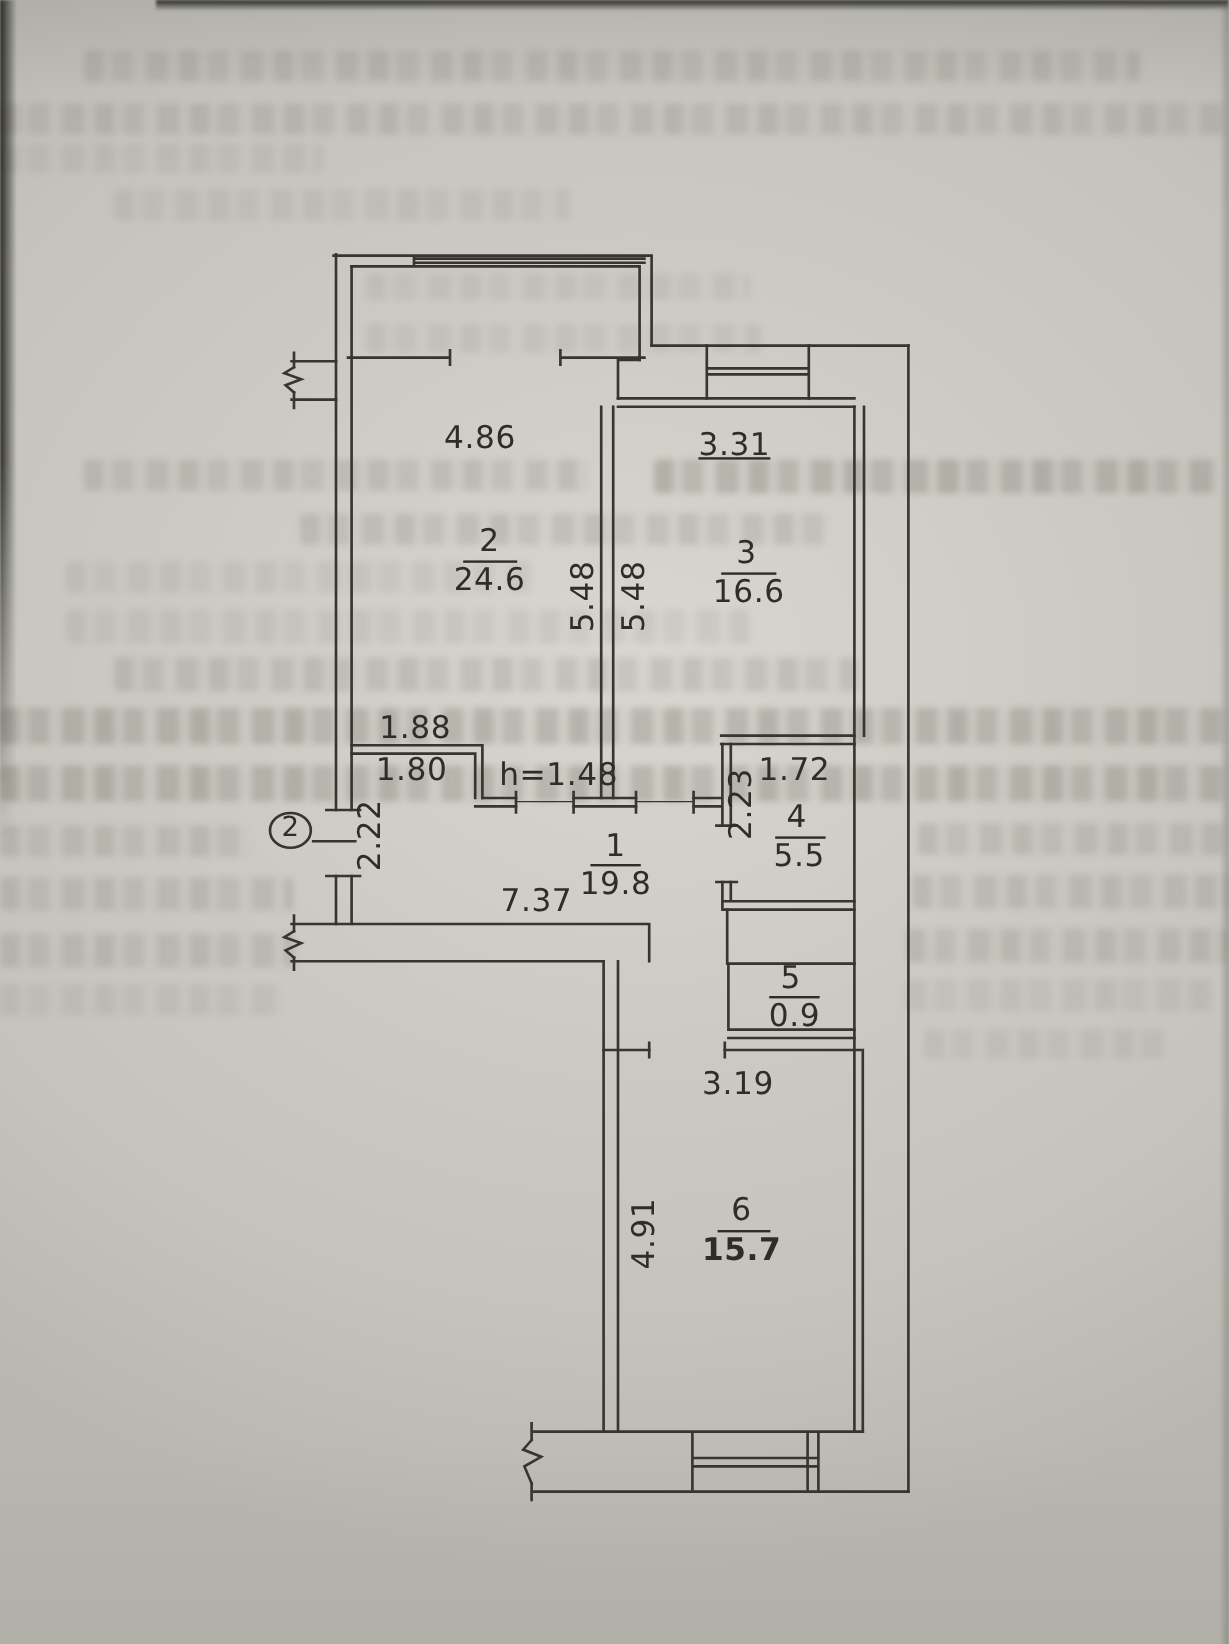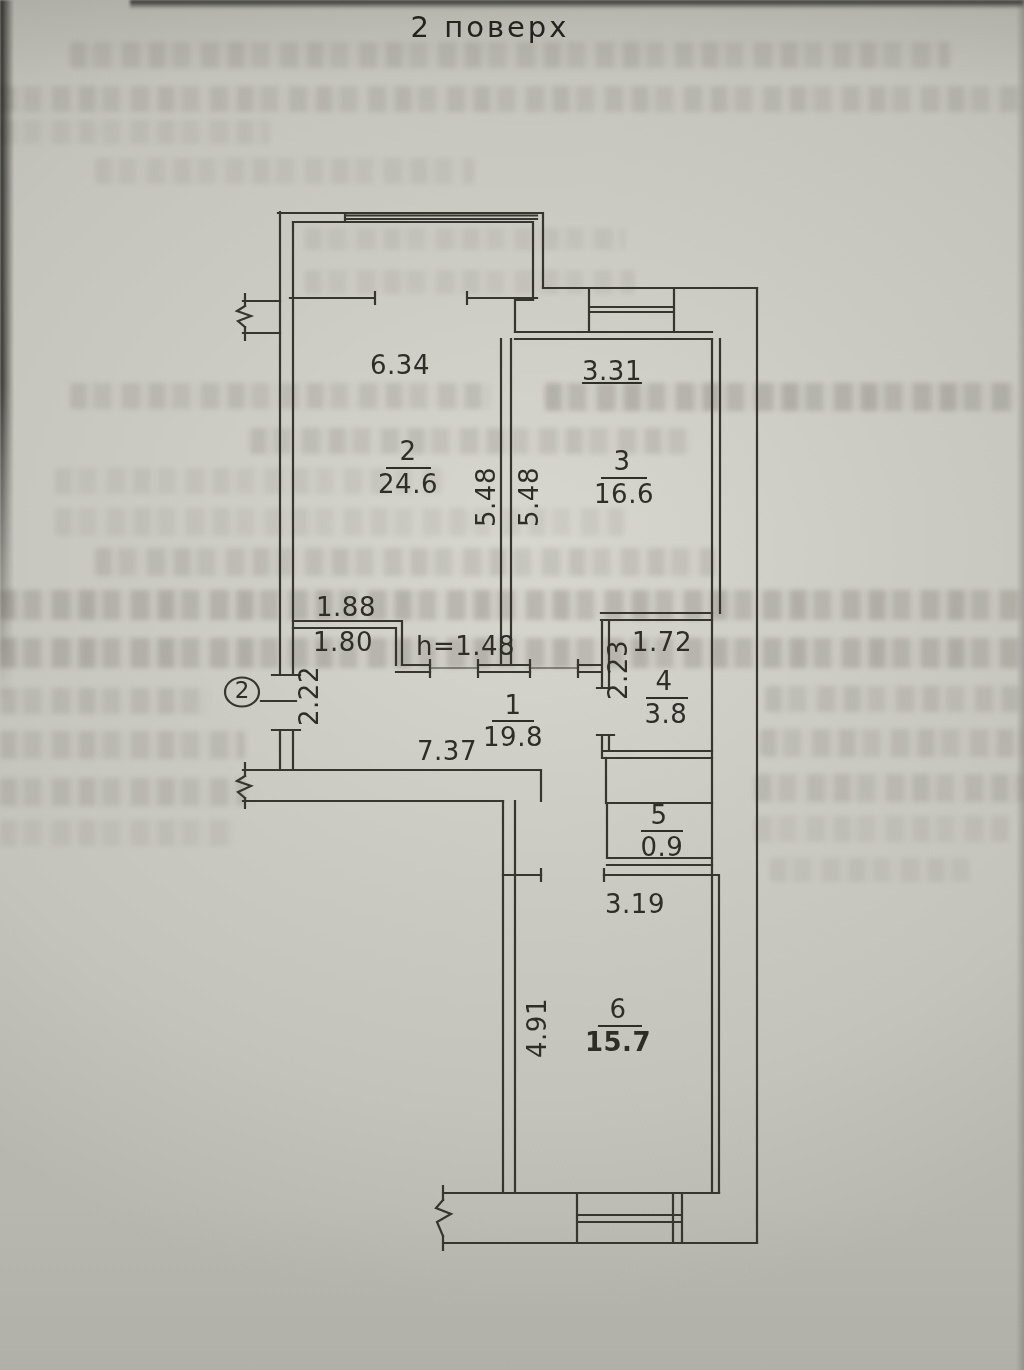--- a/index.html
+++ b/index.html
@@ -155,58 +155,57 @@
       <path d="M245,776 L237,781 L251,786 L238,792 L245,798"></path>
       <path d="M443,1200 L436,1208 L451,1214 L437,1222 L443,1236"></path>
 
       <ellipse cx="242" cy="692" rx="17" ry="14.5"></ellipse>
     </g>
     <g stroke="#36352f" stroke-width="1" fill="none">
       <path d="M430,668 H478 M530,668 H578"></path>
     </g>
   </svg>
 
-  <div class="title" style="left:340px;top:10px;width:300px;">2 поверх</div>
 
   <div class="marker-num" style="left:227px;top:677px;width:30px;">2</div>
 
   <div class="dim" style="left:384px;top:436px;width:48px;">2</div>
   <div class="fline" style="left:386px;top:467px;width:45px;"></div>
   <div class="dim" style="left:372px;top:469px;width:72px;">24.6</div>
 
   <div class="dim" style="left:598px;top:446px;width:48px;">3</div>
   <div class="fline" style="left:601px;top:477px;width:46px;"></div>
   <div class="dim" style="left:588px;top:479px;width:72px;">16.6</div>
 
   <div class="dim" style="left:492px;top:690px;width:42px;">1</div>
   <div class="fline" style="left:492px;top:720px;width:42px;"></div>
   <div class="dim" style="left:480px;top:722px;width:66px;">19.8</div>
 
   <div class="dim" style="left:643px;top:666px;width:42px;">4</div>
   <div class="fline" style="left:646px;top:697px;width:42px;"></div>
-  <div class="dim" style="left:638px;top:699px;width:56px;">3.8</div>
+  <div class="dim" style="left:638px;top:699px;width:56px;">5.5</div>
 
   <div class="dim" style="left:638px;top:800px;width:42px;">5</div>
   <div class="fline" style="left:641px;top:830px;width:42px;"></div>
   <div class="dim" style="left:634px;top:832px;width:56px;">0.9</div>
 
   <div class="dim" style="left:596px;top:994px;width:44px;">6</div>
   <div class="fline" style="left:598px;top:1025px;width:44px;"></div>
   <div class="dim" style="left:584px;top:1027px;width:68px;font-weight:bold;">15.7</div>
 
-  <div class="dim" style="left:362px;top:350px;width:76px;">6.34</div>
+  <div class="dim" style="left:362px;top:350px;width:76px;">4.86</div>
   <div class="dim" style="left:574px;top:356px;width:76px;text-decoration:underline;">3.31</div>
   <div class="dim rot" style="left:451px;top:482px;width:70px;">5.48</div>
   <div class="dim rot" style="left:494px;top:482px;width:70px;">5.48</div>
   <div class="dim" style="left:310px;top:592px;width:72px;">1.88</div>
   <div class="dim" style="left:307px;top:627px;width:72px;">1.80</div>
   <div class="dim" style="left:416px;top:631px;width:96px;">h=1.48</div>
   <div class="dim rot" style="left:274px;top:681px;width:70px;">2.22</div>
   <div class="dim" style="left:411px;top:736px;width:72px;">7.37</div>
   <div class="dim" style="left:626px;top:627px;width:72px;">1.72</div>
   <div class="dim rot" style="left:583px;top:655px;width:70px;">2.23</div>
-  <div class="dim" style="left:579px;top:889px;width:72px;margin-left:20px;">3.19</div>
+  <div class="dim" style="left:579px;top:889px;width:72px;">3.19</div>
   <div class="dim rot" style="left:500px;top:1013px;width:74px;">4.91</div>
 
   <div class="edge-top"></div>
   <div class="edge-left"></div>
   <div class="edge-right"></div>
 </div>
 
 </body></html>

